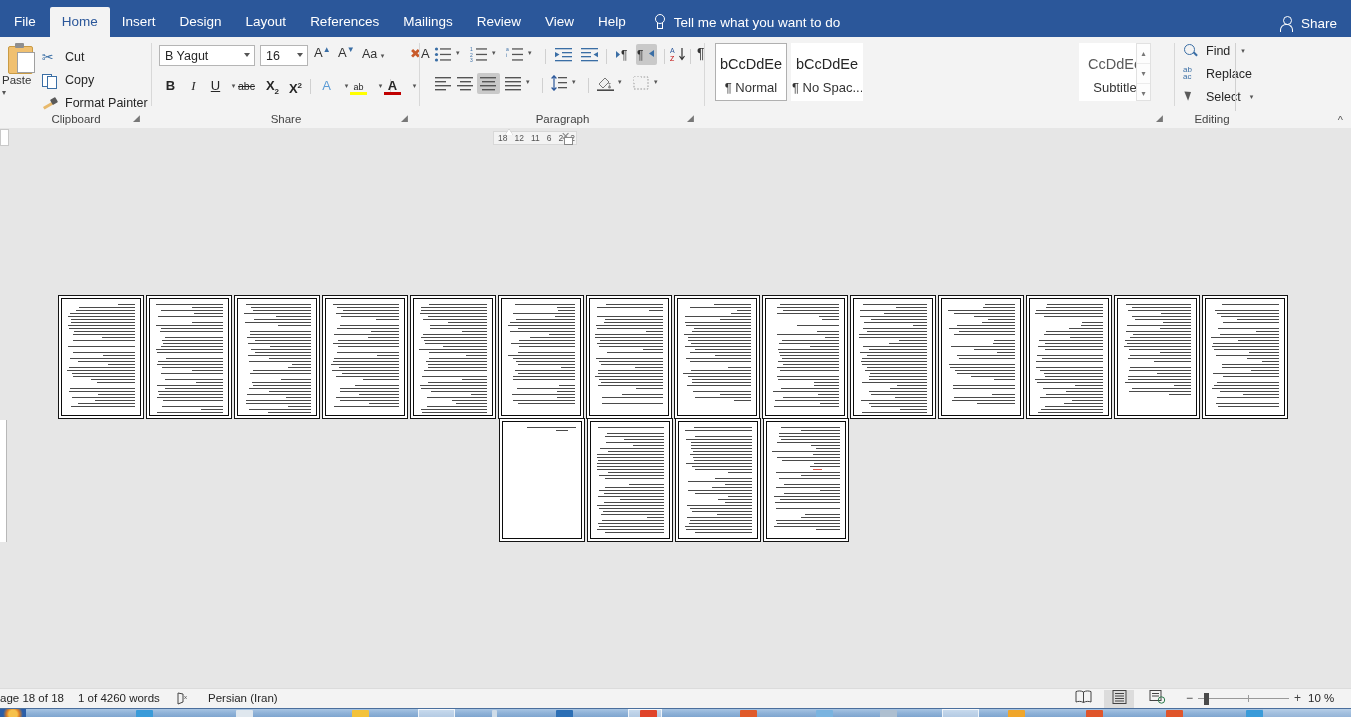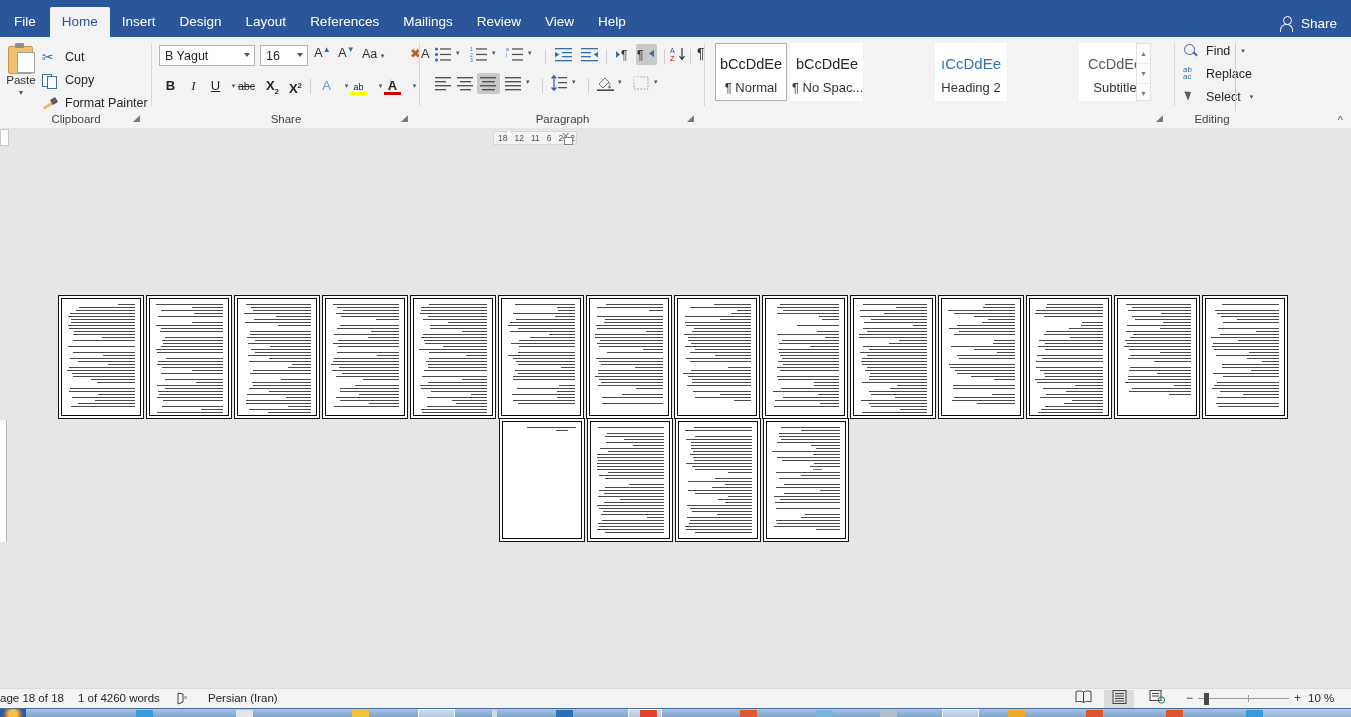--- a/index.html
+++ b/index.html
@@ -48,21 +48,21 @@
     position:absolute;bottom:3px;left:0;right:0;text-align:center;
     font-size:11.5px;color:#444;
   }
   .dlauncher{
     position:absolute;bottom:4px;width:11px;height:11px;color:#777;font-size:9px;line-height:11px;
   }
 
   
   .clip{left:0;width:152px;}
   .paste{
-    position:absolute;left:2px;top:5px;width:38px;text-align:center;font-size:11.5px;color:#333;
+    position:absolute;left:2px;top:5px;width:38px;font-size:11.5px;color:#333;
   }
   .clipicon{
     width:27px;height:30px;margin:1px auto 1px;position:relative;
   }
   .clipicon .board{position:absolute;left:0;top:3px;width:23px;height:26px;background:#f0c070;border:1px solid #c99b45;border-radius:2px;}
   .clipicon .clipb{position:absolute;left:7px;top:0px;width:9px;height:5px;background:#8f8f8f;border-radius:1px;}
   .clipicon .pg{position:absolute;left:9px;top:9px;width:16px;height:19px;background:#fff;border:1px solid #a0a0a0;}
   .paste .carat{font-size:8px;color:#555;display:block;margin-top:2px;}
   .citem{position:absolute;left:42px;height:21px;display:flex;align-items:center;gap:7px;font-size:12.5px;color:#262626;}
   .ci1{top:9px;} .ci2{top:32px;} .ci3{top:55px;}
@@ -204,20 +204,24 @@
     <div class="tab file">File</div>
     <div class="tab active">Home</div>
     <div class="tab">Insert</div>
     <div class="tab">Design</div>
     <div class="tab">Layout</div>
     <div class="tab">References</div>
     <div class="tab">Mailings</div>
     <div class="tab">Review</div>
     <div class="tab">View</div>
     <div class="tab">Help</div>
+    <div class="tellme">
+      <span class="bulb"></span>
+      <span>Tell me what you want to do</span>
+    </div>
     <div class="share">
       <span class="psn"></span>
       <span>Share</span>
     </div>
   </div>
 
   <div class="ribbon">
 
     <div class="group clip">
       <div class="paste">
@@ -436,24 +440,20 @@
     </div>
 
     <div class="group styles">
       <div class="stylecell sel" style="left:10px;">
         <div class="prev">bCcDdEe</div>
         <div class="nm">¶ Normal</div>
       </div>
       <div class="stylecell" style="left:86px;border-color:transparent;">
         <div class="prev">bCcDdEe</div>
         <div class="nm">¶ No Spac...</div>
-      </div>
-      <div class="stylecell" style="left:230px;border-color:transparent;">
-        <div class="prev" style="color:#2e74b5;font-size:15px;">ıCcDdEe</div>
-        <div class="nm">Heading 2</div>
       </div>
       <div class="stylecell" style="left:374px;border-color:transparent;">
         <div class="prev" style="color:#5a5a5a;">CcDdEe</div>
         <div class="nm">Subtitle</div>
       </div>
       <div class="stylescroll" style="right:24px;">
         <div class="ssbtn">▴</div>
         <div class="ssbtn">▾</div>
         <div class="ssbtn" style="border-bottom:none;">▾</div>
       </div>

